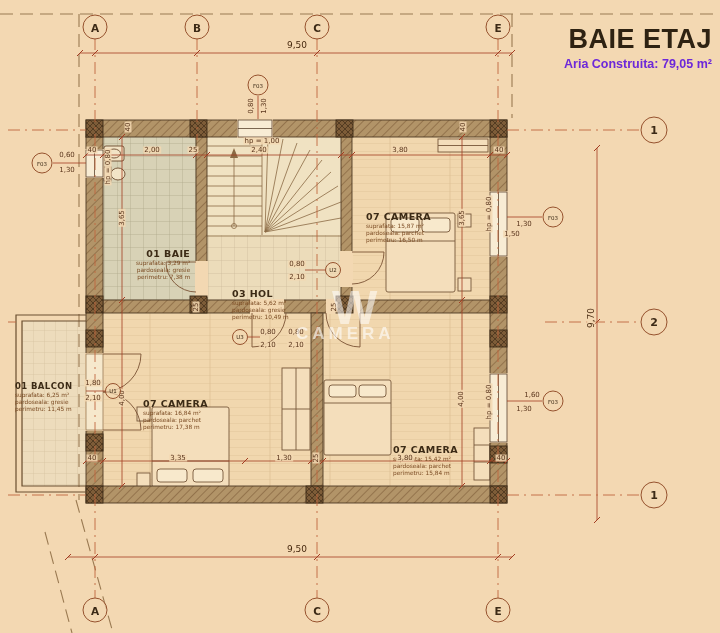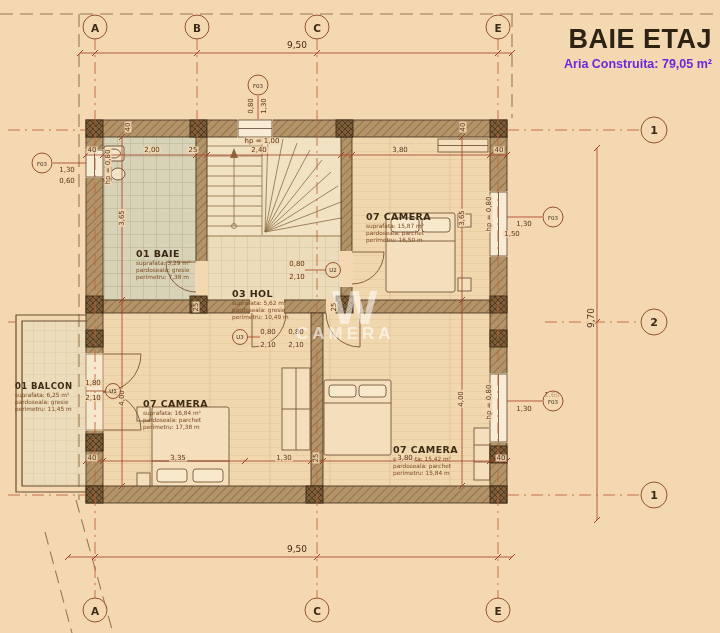--- a/index.html
+++ b/index.html
@@ -246,21 +246,21 @@
       <path d="M8,322 H16 M545,322 H641"></path>
       <path d="M8,495 H86 M507,495 H641"></path>
     </g>
   </svg>
 
   <div class="title-block">
     <h1>BAIE ETAJ</h1>
     <div class="sub">Aria Construita: 79,05 m²</div>
   </div>
 
-  <div class="room" style="left:136px;top:200px;">
+  <div class="room" style="left:136px;top:200px;text-align:right;">
     <h4>01 BAIE</h4>
     <div>suprafata: 3,29 m²</div>
     <div>pardoseala: gresie</div>
     <div>perimetru: 7,38 m</div>
   </div>
 
   <div class="room" style="left:232px;top:240px;">
     <h4>03 HOL</h4>
     <div>suprafata: 5,62 m²</div>
     <div>pardoseala: gresie</div>
@@ -301,36 +301,36 @@
       <span class="dim rot main" style="left: 591px; top: 318px;">9,70</span>
       <span class="dim" style="left: 92px; top: 150px;">40</span>
       <span class="dim" style="left: 152px; top: 150px;">2,00</span>
       <span class="dim" style="left: 193px; top: 150px;">25</span>
       <span class="dim" style="left: 259px; top: 150px;">2,40</span>
       <span class="dim" style="left: 400px; top: 150px;">3,80</span>
       <span class="dim" style="left: 499px; top: 150px;">40</span>
       <span class="dim" style="left: 262px; top: 141px;">hp = 1,00</span>
       <span class="dim rot" style="left: 128px; top: 127px;">40</span>
       <span class="dim rot" style="left: 463px; top: 127px;">40</span>
-      <span class="dim" style="left: 67px; top: 155px; margin-top: 26px;">0,60</span>
+      <span class="dim" style="left: 67px; top: 155px;">0,60</span>
       <span class="dim" style="left: 67px; top: 170px;">1,30</span>
       <span class="dim rot" style="left: 108px; top: 167px;">hp = 0,80</span>
       <span class="dim rot" style="left: 122px; top: 218px;">3,65</span>
       <span class="dim rot" style="left: 122px; top: 398px;">4,00</span>
       <span class="dim" style="left: 93px; top: 383px;">1,80</span>
       <span class="dim" style="left: 93px; top: 398px;">2,10</span>
       <span class="dim rot" style="left: 251px; top: 106px;">0,80</span>
       <span class="dim rot" style="left: 264px; top: 106px;">1,30</span>
       <span class="dim rot" style="left: 462px; top: 218px;">3,65</span>
       <span class="dim rot" style="left: 489px; top: 214px;">hp = 0,80</span>
       <span class="dim" style="left: 512px; top: 210px; margin-top: 24px;">1,50</span>
       <span class="dim" style="left: 524px; top: 224px;">1,30</span>
       <span class="dim rot" style="left: 461px; top: 399px;">4,00</span>
       <span class="dim rot" style="left: 489px; top: 402px;">hp = 0,80</span>
-      <span class="dim" style="left: 552px; top: 395px;">1,60</span>
+      <span class="dim" style="left: 532px; top: 395px;">1,60</span>
       <span class="dim" style="left: 524px; top: 409px;">1,30</span>
       <span class="dim" style="left: 297px; top: 264px;">0,80</span>
       <span class="dim" style="left: 297px; top: 277px;">2,10</span>
       <span class="dim" style="left: 268px; top: 332px;">0,80</span>
       <span class="dim" style="left: 268px; top: 345px;">2,10</span>
       <span class="dim" style="left: 296px; top: 332px;">0,80</span>
       <span class="dim" style="left: 296px; top: 345px;">2,10</span>
       <span class="dim rot" style="left: 196px; top: 307px;">25</span>
       <span class="dim rot" style="left: 334px; top: 307px;">25</span>
       <span class="dim" style="left: 92px; top: 458px;">40</span>

